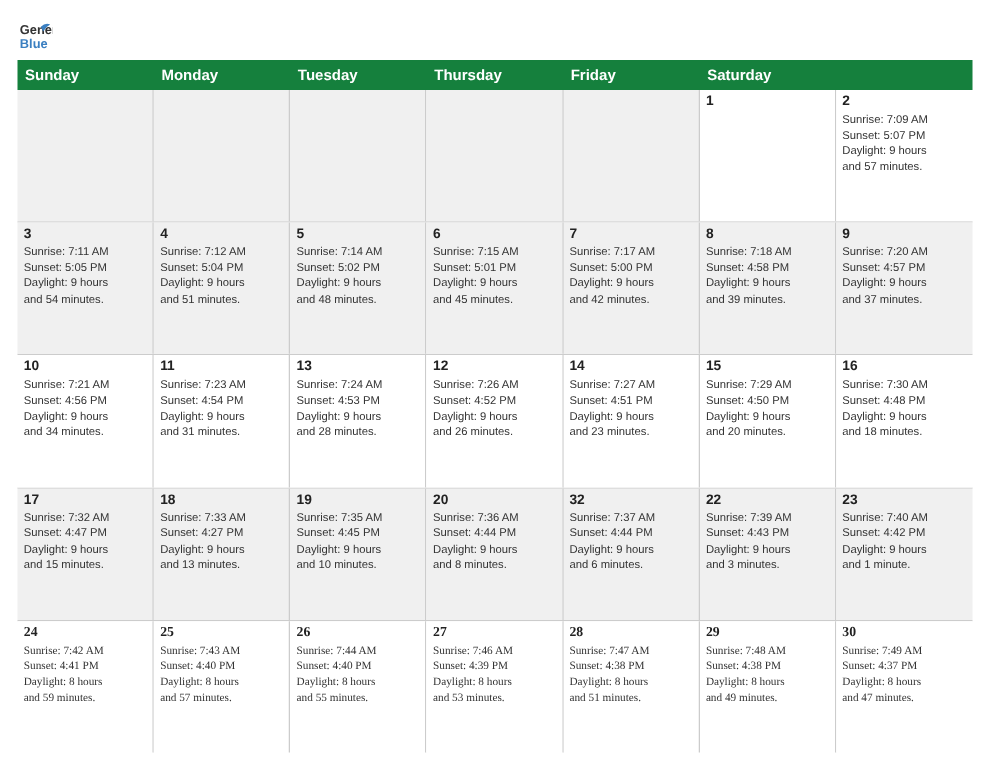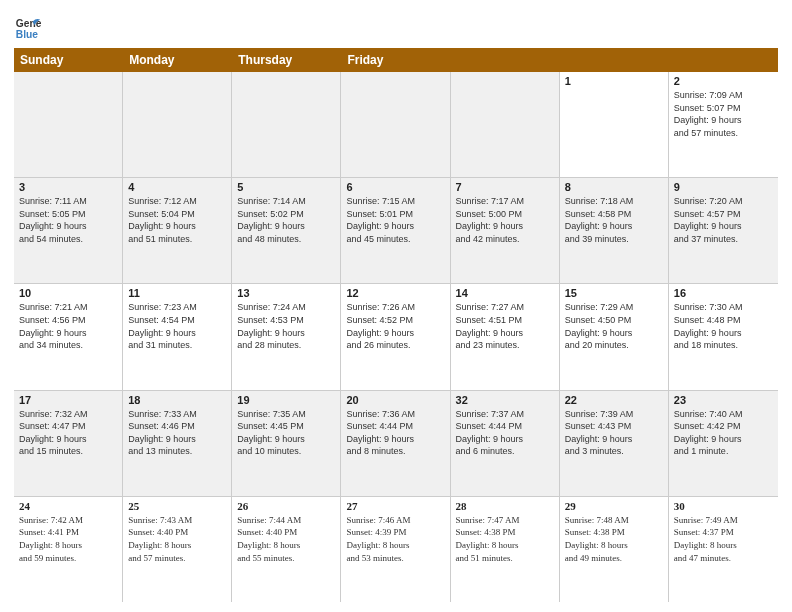--- a/index.html
+++ b/index.html
@@ -47,21 +47,21 @@
       color: #555;
     }
     .calendar {
       flex: 1;
       display: flex;
       flex-direction: column;
     }
     .cal-header {
       display: grid;
       grid-template-columns: repeat(7, 1fr);
-      background: #a16207;
+      background: #15803d;
     }
     .cal-header-cell {
       color: #fff;
       font-size: 12px;
       font-weight: bold;
       padding: 5px 6px;
       text-align: left;
     }
     .cal-body {
       flex: 1;
@@ -127,22 +127,24 @@
     <div class="title-block">
       <div class="month-title"></div>
       <div class="location"></div>
     </div>
   </div>
 
   <div class="calendar">
     <div class="cal-header">
     <div class="cal-header-cell">Sunday</div>
         <div class="cal-header-cell">Monday</div>
+        <div class="cal-header-cell">Tuesday</div>
         <div class="cal-header-cell">Thursday</div>
         <div class="cal-header-cell">Friday</div>
+        <div class="cal-header-cell">Saturday</div>
       </div>
     <div class="cal-body">
     <div class="cal-row">
           <div class="cal-cell empty shaded"></div>
           <div class="cal-cell empty shaded"></div>
           <div class="cal-cell empty shaded"></div>
           <div class="cal-cell empty shaded"></div>
           <div class="cal-cell empty shaded"></div>
           <div class="cal-cell">
             <div class="day-num">1</div>
@@ -261,21 +263,21 @@
           <div class="cal-cell shaded">
             <div class="day-num">17</div>
             <div class="cal-cell-info" style="white-space: pre-line;">Sunrise: 7:32 AM
 Sunset: 4:47 PM
 Daylight: 9 hours
 and 15 minutes.</div>
           </div>
           <div class="cal-cell shaded">
             <div class="day-num">18</div>
             <div class="cal-cell-info" style="white-space: pre-line;">Sunrise: 7:33 AM
-Sunset: 4:46 PM
+Sunset: 4:27 PM
 Daylight: 9 hours
 and 13 minutes.</div>
           </div>
           <div class="cal-cell shaded">
             <div class="day-num">19</div>
             <div class="cal-cell-info" style="white-space: pre-line;">Sunrise: 7:35 AM
 Sunset: 4:45 PM
 Daylight: 9 hours
 and 10 minutes.</div>
           </div>

